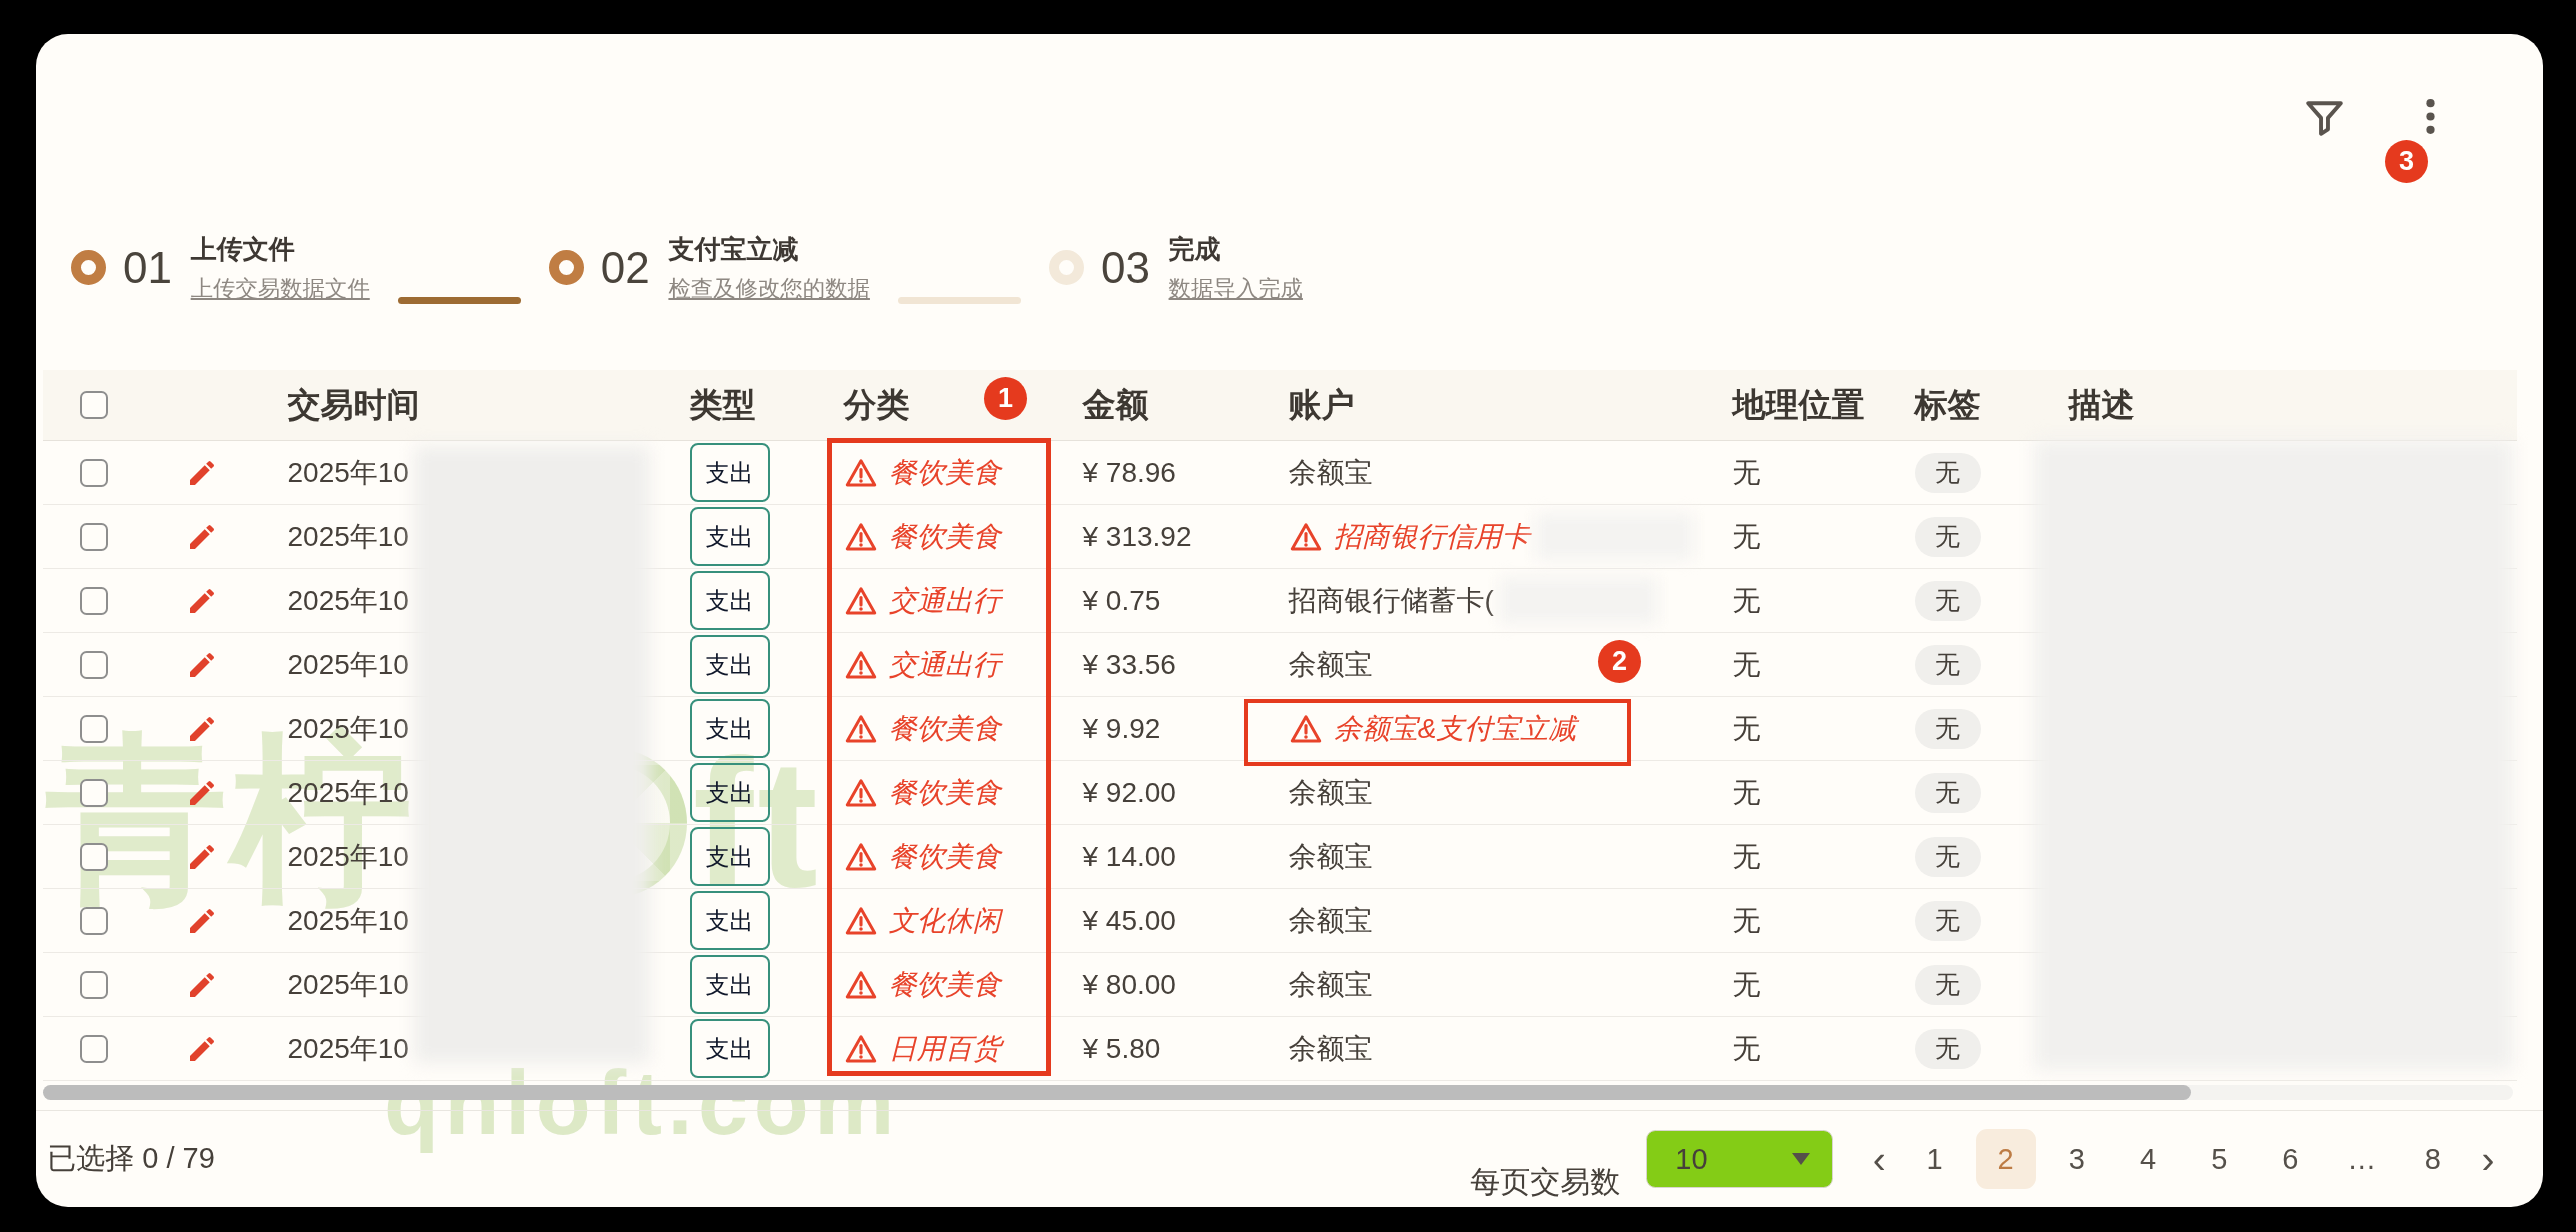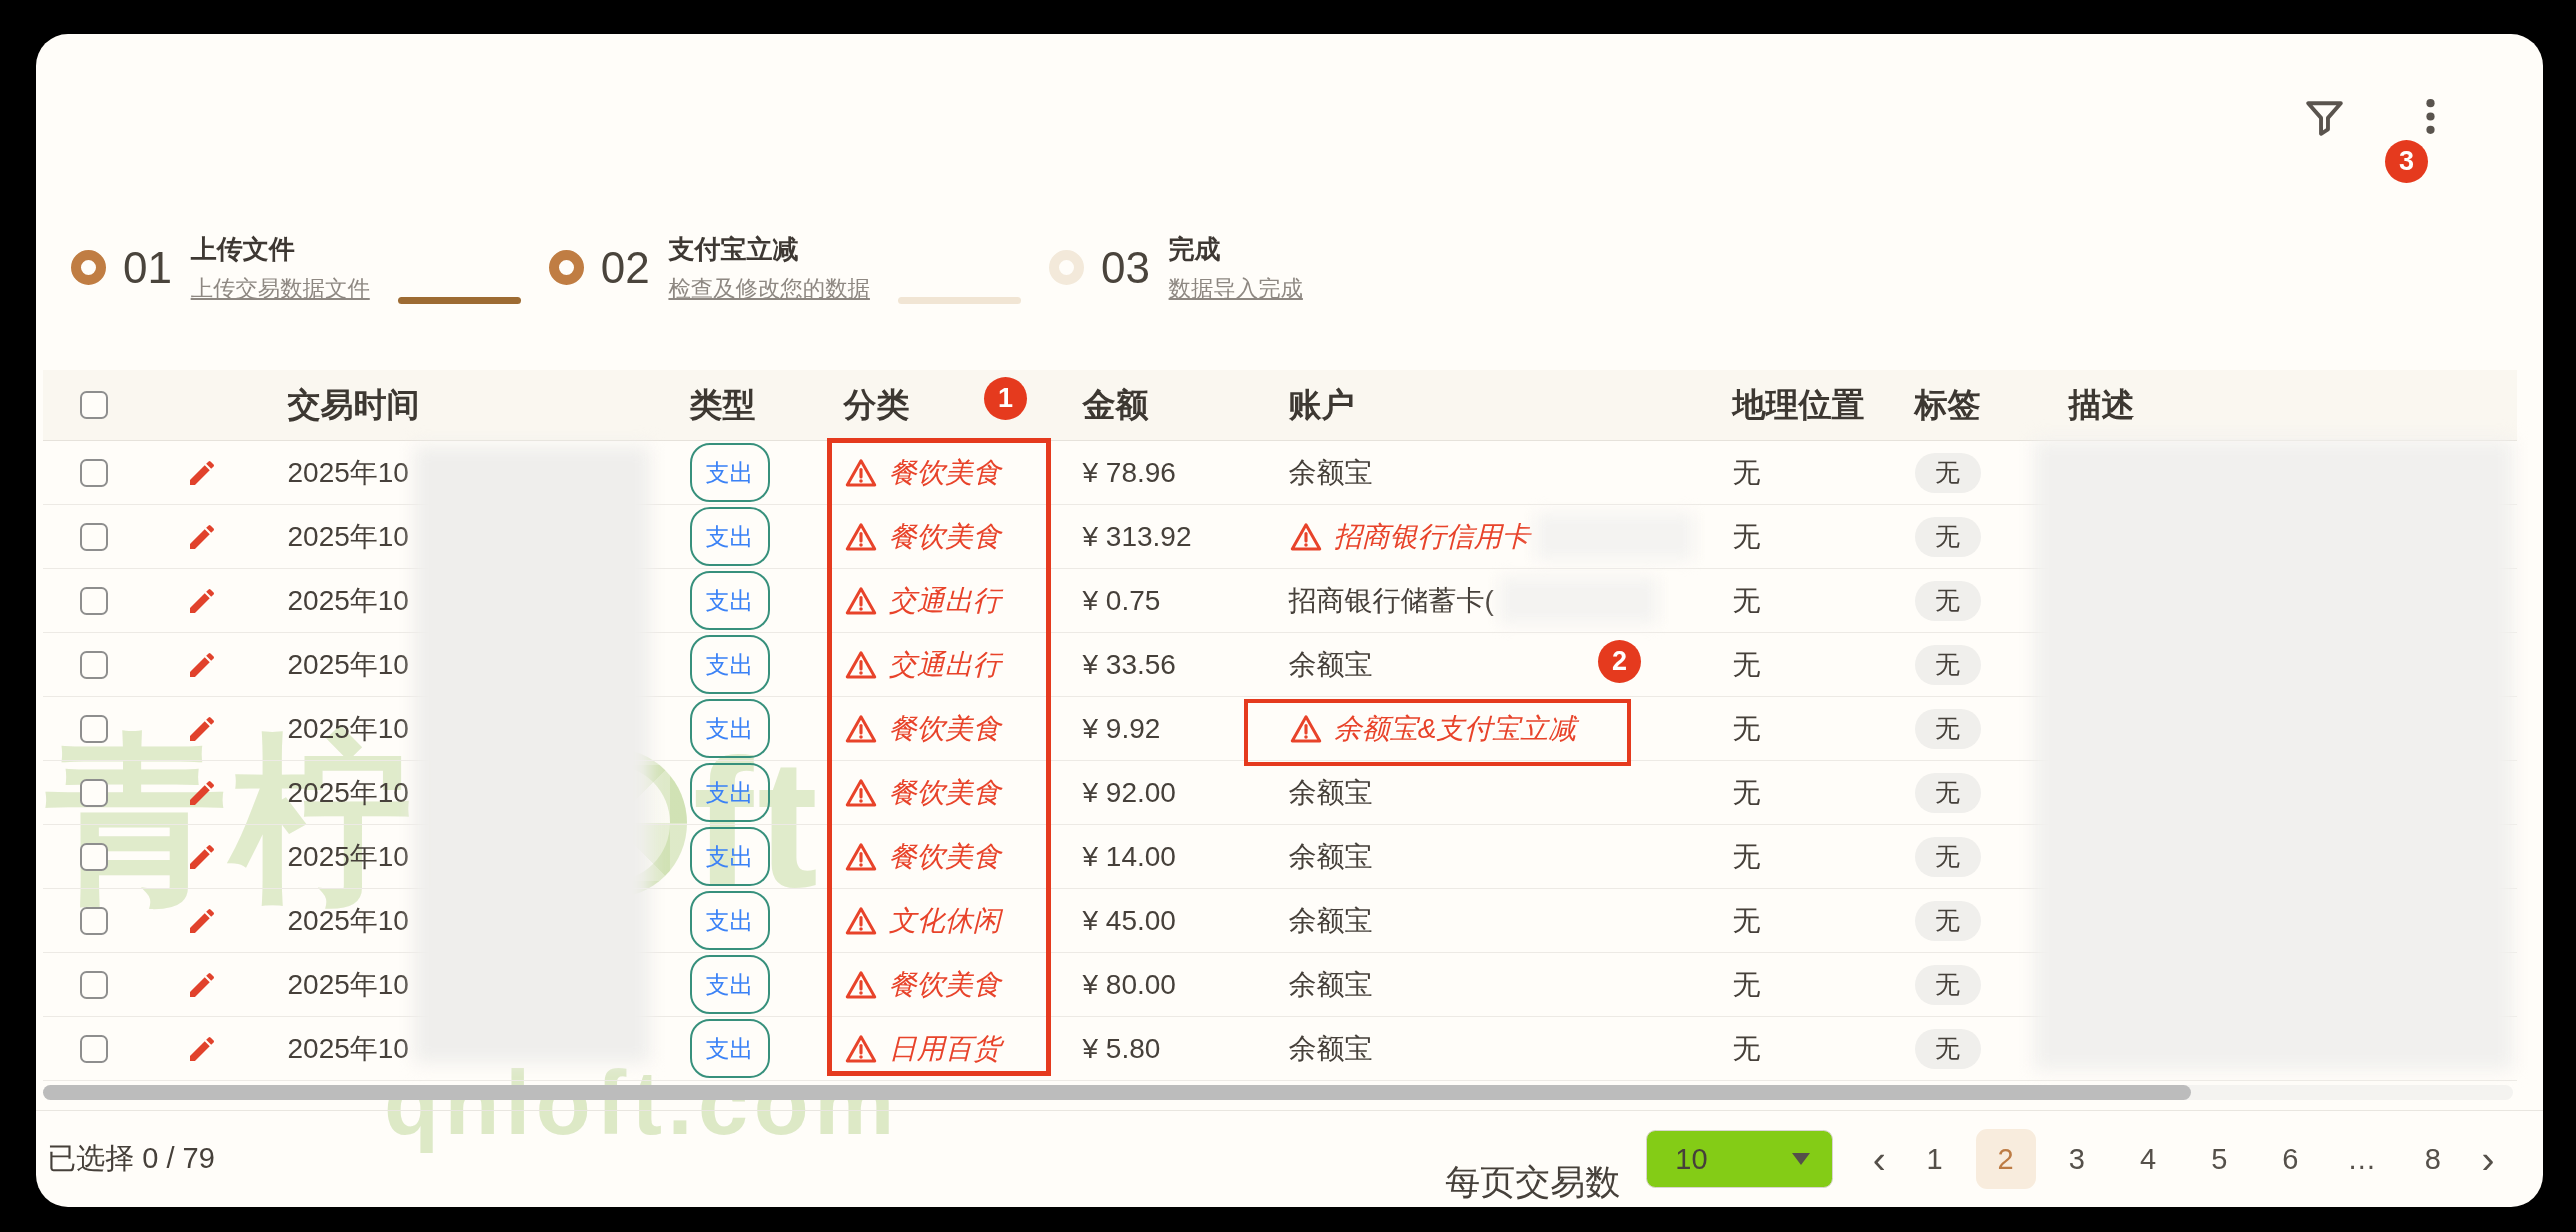--- a/index.html
+++ b/index.html
@@ -46,21 +46,21 @@
     display:grid;grid-template-columns:108px 103px 402px 154px 239px 206px 444px 182px 154px 1fr;
     align-items:center;height:63px;border-bottom:0.9px solid #edeae5;
   }
   .thead{height:70px;background:#faf7f0;border-bottom:0.9px solid #e6e2db;}
   .cell{padding-left:34px;font-size:28px;color:#46403a;display:flex;align-items:center;min-width:0;}
   .cell.c1{padding-left:37px;}
   .thead .cell{font-size:33px;color:#3d3832;font-weight:bold;}
   .checkbox{width:28px;height:28px;border:2.8px solid #8e8e8e;border-radius:6.5px;background:#fffdf9;box-sizing:border-box;cursor:pointer;flex:none;}
   .edit-btn{width:34px;height:34px;cursor:pointer;display:flex;align-items:center;justify-content:center;}
   .type-badge{
-    border:2.8px solid #37907c;color:#3b82f6;border-radius:20px;
+    border:2.8px solid #37907c;color:#0f172a;border-radius:8px;
     padding:14px 14px;font-size:24px;line-height:1.15;white-space:nowrap;
   }
   .warn-ico{flex:none;margin-right:11.2px;display:flex;}
   .warn-text{color:#e8432a;font-style:italic;}
   .tag-pill{background:#f0efec;border-radius:26px;padding:7.5px 20.6px;font-size:25px;color:#45403a;line-height:1;}
   
   .blur{position:absolute;z-index:3;filter:blur(8.4px);background:#efeeec;}
   .blur-date{left:378px;top:412px;width:236px;height:617px;}
   .blur-desc{left:1998px;top:406px;width:479px;height:630px;background:#f1f0ee;}
   .redact-inline{display:inline-block;width:159px;height:47px;background:#f4f3f1;filter:blur(7.5px);margin-left:5.6px;flex:none;}
@@ -71,21 +71,21 @@
   
   .scroll-track{position:absolute;left:6.5px;top:1051px;width:2470px;height:15px;border-radius:7.5px;background:#f4f3f0;z-index:3;cursor:pointer;}
   .scroll-thumb{position:absolute;left:0;top:0;width:2148px;height:15px;border-radius:7.5px;background:#bcbcbc;cursor:grab;}
   
   .footer{
     position:absolute;left:0;right:0;bottom:0;height:97px;border-top:0.9px solid #e9e6e0;
     display:flex;align-items:center;justify-content:space-between;
     padding:0 41px 0 11.2px;box-sizing:border-box;font-size:29px;color:#46403a;z-index:4;
   }
   .footer-right{display:flex;align-items:center;}
-  .per-page-label{font-size:35px;color:#46403a;margin-top:46px;}
+  .per-page-label{font-size:30px;color:#46403a;margin-top:46px;}
   .select{
     width:187px;height:58px;border:1.9px solid #d9d5cf;border-radius:9.4px;background:#84cc16;
     display:flex;align-items:center;justify-content:space-between;
     padding:0 22.4px 0 28px;margin-left:26px;box-sizing:border-box;cursor:pointer;
   }
   .caret{width:0;height:0;border-left:9.4px solid transparent;border-right:9.4px solid transparent;border-top:12px solid #55504a;}
   .pagination{display:flex;align-items:center;margin-left:32px;gap:11.2px;}
   .page{min-width:60px;height:60px;display:flex;align-items:center;justify-content:center;
     font-size:29px;color:#55504a;border-radius:11.2px;cursor:pointer;}
   .page.active{background:#f8ecdd;color:#bd7c45;}

